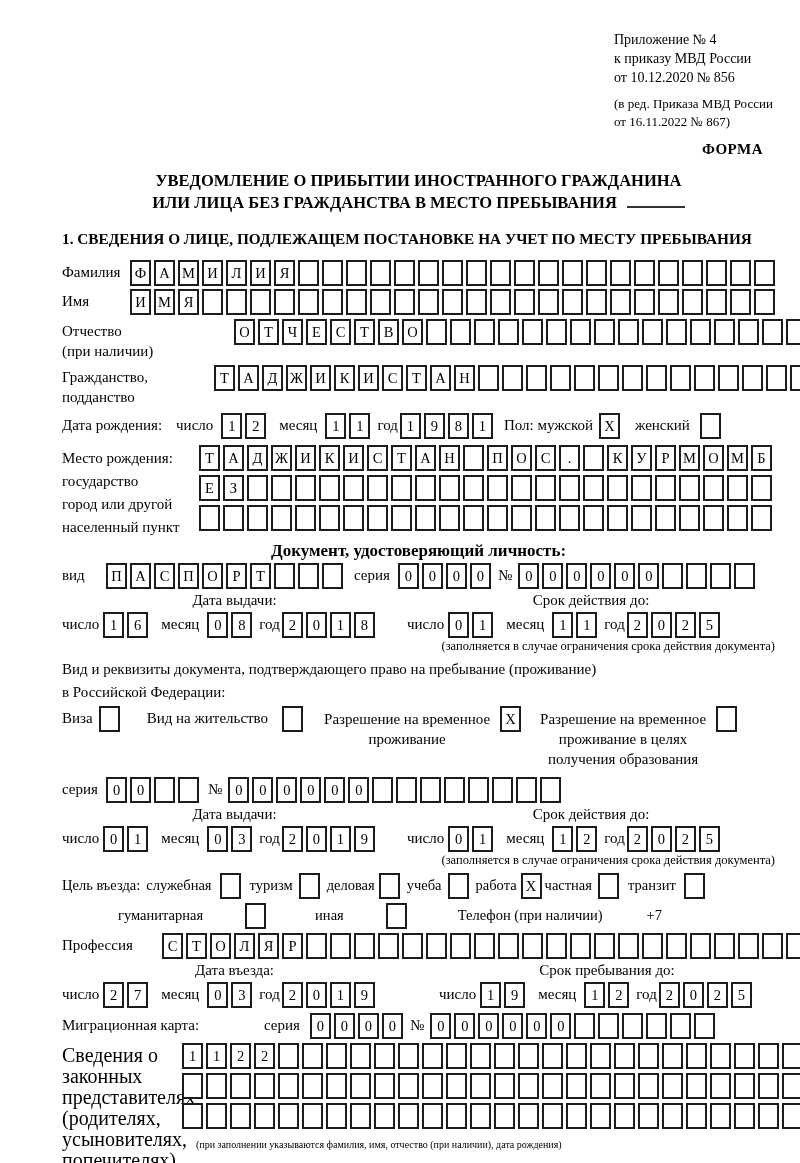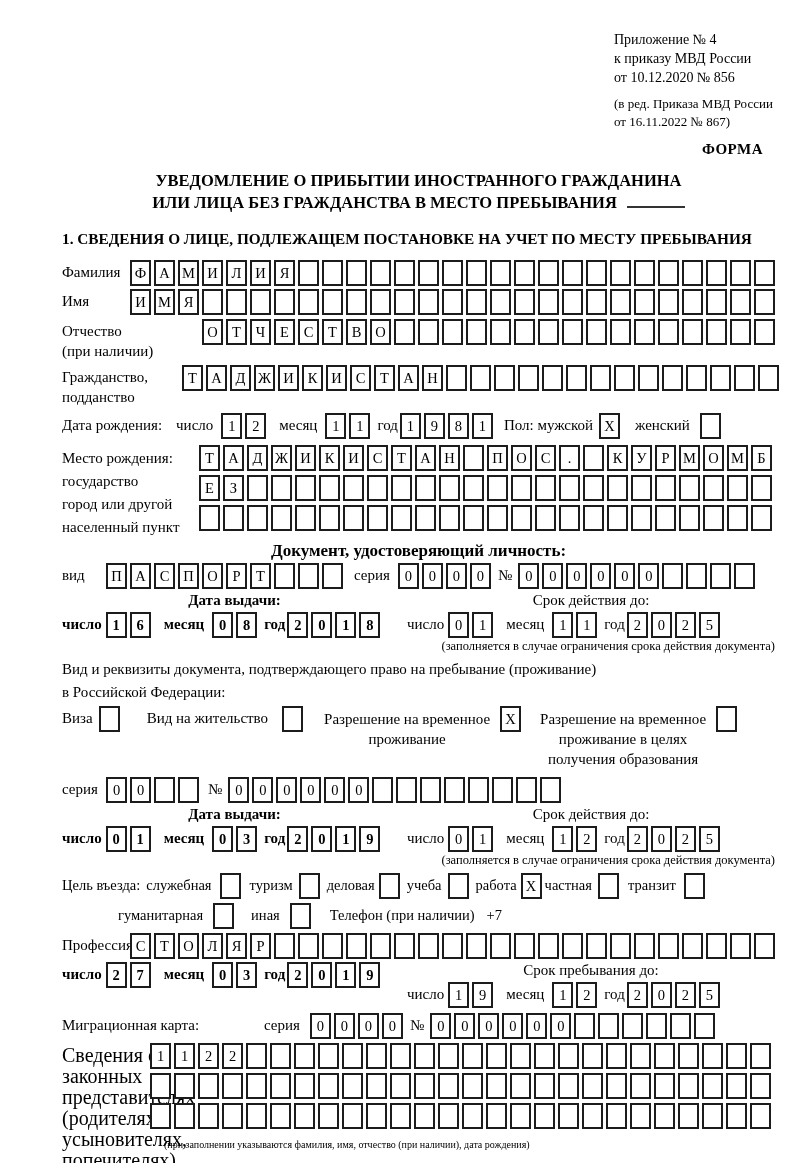--- a/index.html
+++ b/index.html
@@ -14,21 +14,21 @@
 
   .hnote { margin-left:552px; line-height:19px; font-size:14px; }
   .hnote .small { font-size:13px; line-height:18px; }
   .hnote .gap { margin-top:8px; }
   .forma { text-align:right; font-weight:bold; font-size:15px; margin:10px 12px 0 0; letter-spacing:.5px; }
   .title { text-align:center; font-weight:bold; font-size:16.5px; line-height:22px; margin-top:12px; }
   .blank { display:inline-block; width:58px; border-bottom:2px solid #333; margin-left:10px; }
   .sect  { font-weight:bold; font-size:15.3px; margin-top:16px; white-space:nowrap; }
 
   .row { display:flex; align-items:flex-start; margin-top:3px; }
-  .mt2{margin-top:2px;} .mt4{margin-top:4px;} .mt5{margin-top:5px;} .mt6{margin-top:6px;} .mt8{margin-top:8px;} .mt12{margin-top:12px;}
+  .mt2{margin-top:2px;} .mt4{margin-top:4px;gap:32px;} .mt5{margin-top:5px;} .mt6{margin-top:6px;} .mt8{margin-top:8px;} .mt12{margin-top:12px;}
   .ml2{margin-left:2px;} .ml4{margin-left:4px;} .ml6{margin-left:6px;} .ml8{margin-left:8px;}
   .ml10{margin-left:10px;} .ml12{margin-left:12px;} .ml14{margin-left:14px;} .ml16{margin-left:16px;}
   .ml18{margin-left:18px;} .ml24{margin-left:24px;} .ml56{margin-left:56px;}
   .mr6{margin-right:6px;} .mr8{margin-right:8px;}
   .mb4{margin-bottom:4px;}
 
   .cell {
     display:inline-block; width:21px; height:26px;
     border:2px solid #1c1c1c; margin-right:3px;
     text-align:center; line-height:22px; font-size:14.5px;
@@ -38,21 +38,21 @@
   div.cells { display:block; }
   .lbl { flex-shrink:0; padding-top:4px; white-space:nowrap; }
   .lbl2 { flex-shrink:0; line-height:20px; padding-top:2px; white-space:nowrap; }
   .w44{width:44px;} .w68{width:68px;} .w120{width:120px;} .w140{width:140px;} .w178{width:178px;}
   .w138 { width:138px; line-height:23px; padding-top:2px; white-space:nowrap; }
   .w88  { width:88px;  line-height:21px; padding-top:2px; white-space:nowrap; font-size:20px; }
 
   .center-bold { text-align:center; font-weight:bold; font-size:17px; margin-top:2px; }
 
   .dates { display:flex; margin-top:3px; }
-  .dcol-left { width:345px; flex-shrink:0;font-weight:bold; }
+  .dcol-left { width:345px; flex-shrink:0; }
   .dcol-right { flex:1; }
   .dtitle { text-align:center; line-height:17px; margin-bottom:3px; }
   .dfields { display:flex; align-items:flex-start; }
   .dnote { text-align:right; font-size:12.5px; line-height:15px; margin-top:1px; }
 
   .textline { line-height:23px; margin-top:4px; }
   .optblock { text-align:center; line-height:20px; padding-top:3px; flex-shrink:0; }
   .purpose .lbl { font-size:14.5px; }
   .reps-note { font-size:10px; margin-top:10px; margin-left:14px; white-space:nowrap; }
 </style>
@@ -252,20 +252,21 @@
     <span class="lbl ml12">+7</span>
   </div>
 
   <div class="row mt4">
     <span class="lbl w68">Профессия</span>
     <span class="cells"><span class="cell">С</span><span class="cell">Т</span><span class="cell">О</span><span class="cell">Л</span><span class="cell">Я</span><span class="cell">Р</span><span class="cell"></span><span class="cell"></span><span class="cell"></span><span class="cell"></span><span class="cell"></span><span class="cell"></span><span class="cell"></span><span class="cell"></span><span class="cell"></span><span class="cell"></span><span class="cell"></span><span class="cell"></span><span class="cell"></span><span class="cell"></span><span class="cell"></span><span class="cell"></span><span class="cell"></span><span class="cell"></span><span class="cell"></span><span class="cell"></span><span class="cell"></span></span>
   </div>
 
   <div class="dates mt4">
     <div class="dcol-left">
+      <div class="dtitle">Дата въезда:</div>
       <div class="dfields">
         <span class="lbl">число</span>
         <span class="cells ml4"><span class="cell">2</span><span class="cell">7</span></span>
         <span class="lbl ml10">месяц</span>
         <span class="cells ml8"><span class="cell">0</span><span class="cell">3</span></span>
         <span class="lbl ml4">год</span>
         <span class="cells ml2"><span class="cell">2</span><span class="cell">0</span><span class="cell">1</span><span class="cell">9</span></span>
       </div>
     </div>
     <div class="dcol-right">

